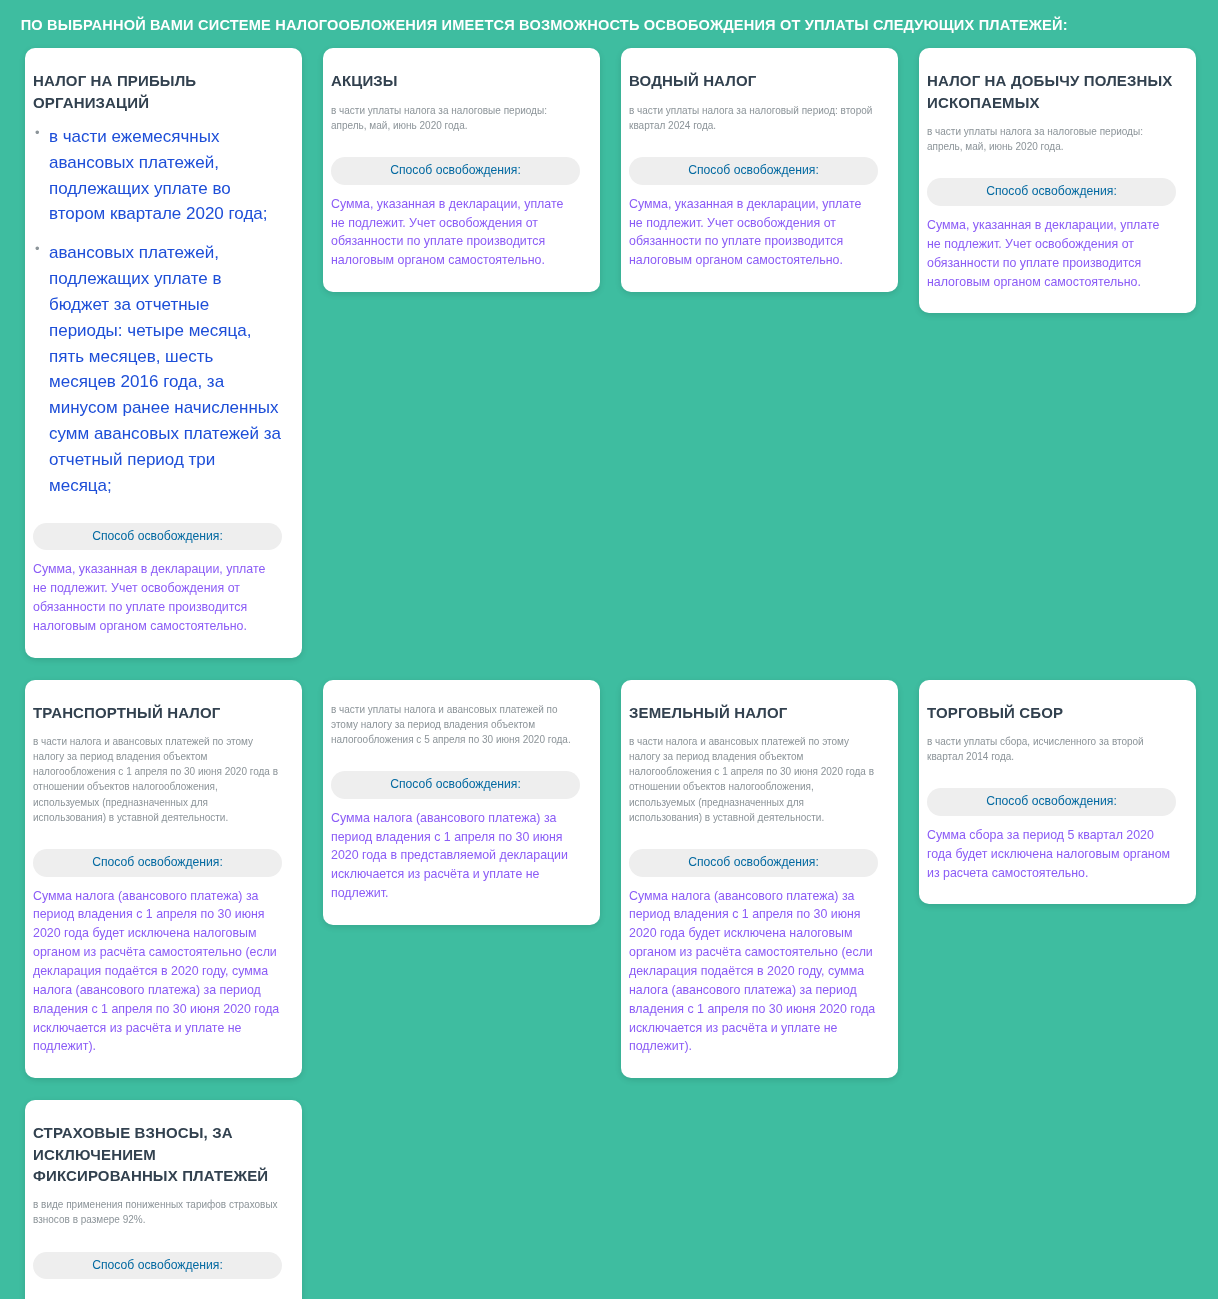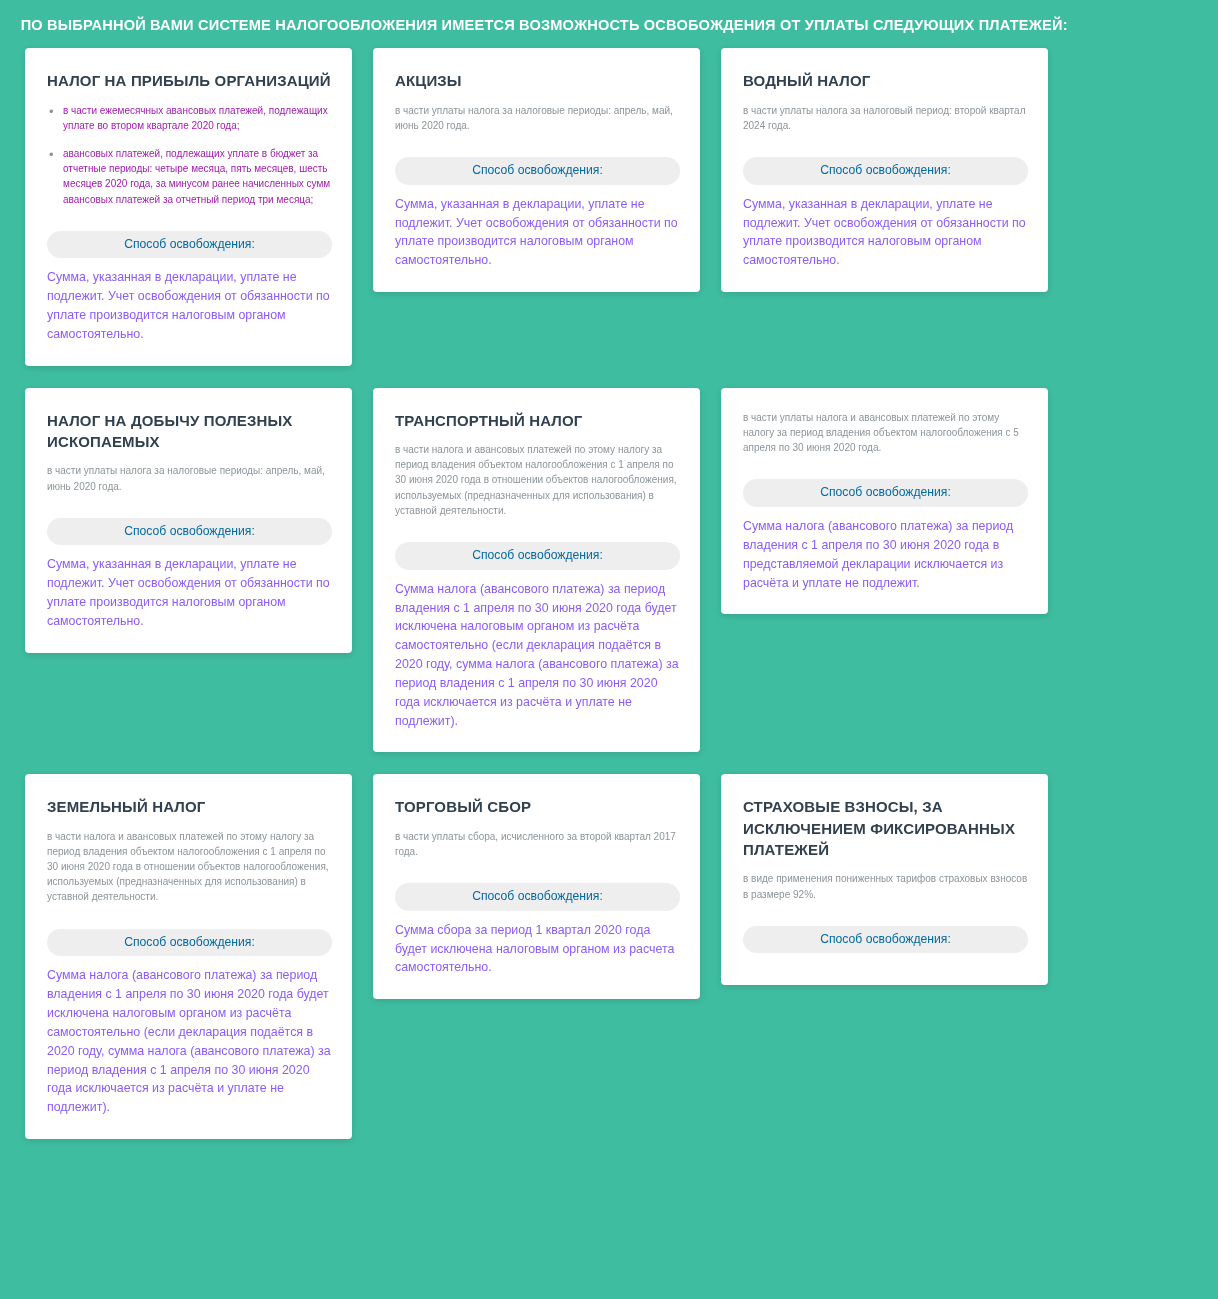--- a/index.html
+++ b/index.html
@@ -33,25 +33,25 @@
     transform-origin: left center;
   }
   .cards-grid {
     display: flex;
     flex-wrap: wrap;
     gap: 22px 21px;
     padding: 0 22px 40px 25px;
     align-items: flex-start;
   }
   .card {
-    width: 327px;
+    width: 277px;
     background: #ffffff;
-    border-radius: 4px;
+    border-radius: 10px;
     box-shadow: 0 2px 6px rgba(0,0,0,0.12);
-    padding: 22px 20px 22px 22px;
+    padding: 22px 20px 22px 8px;
   }
   .card-title {
     color: #32414f;
     font-size: 15px;
     font-weight: bold;
     line-height: 1.42;
     letter-spacing: 0.15px;
     text-transform: uppercase;
     margin: 0 0 11px 0;
     font-stretch: condensed;
@@ -61,22 +61,22 @@
     font-size: 10px;
     line-height: 1.52;
     margin: 0 0 6px 0;
   }
   .bullets {
     margin: 0 0 6px 0;
     padding-left: 16px;
     list-style: none;
   }
   .bullets li {
-    color: #a21caf;
-    font-size: 10px;
+    color: #1d4ed8;
+    font-size: 17px;
     line-height: 1.52;
     margin-bottom: 13px;
     position: relative;
   }
   .bullets li:last-child { margin-bottom: 0; }
   .bullets li::before {
     content: "\2022";
     position: absolute;
     left: -14px;
     top: -1px;
@@ -107,21 +107,21 @@
 <div class="page">
 
   <div class="page-header">ПО ВЫБРАННОЙ ВАМИ СИСТЕМЕ НАЛОГООБЛОЖЕНИЯ ИМЕЕТСЯ ВОЗМОЖНОСТЬ ОСВОБОЖДЕНИЯ ОТ УПЛАТЫ СЛЕДУЮЩИХ ПЛАТЕЖЕЙ:</div>
 
   <div class="cards-grid">
 
     <div class="card">
       <h2 class="card-title">НАЛОГ НА ПРИБЫЛЬ ОРГАНИЗАЦИЙ</h2>
       <ul class="bullets">
         <li>в части ежемесячных авансовых платежей, подлежащих уплате во втором квартале 2020 года;</li>
-        <li>авансовых платежей, подлежащих уплате в бюджет за отчетные периоды: четыре месяца, пять месяцев, шесть месяцев 2020 года, за минусом ранее начисленных сумм авансовых платежей за отчетный период три месяца;</li>
+        <li>авансовых платежей, подлежащих уплате в бюджет за отчетные периоды: четыре месяца, пять месяцев, шесть месяцев 2016 года, за минусом ранее начисленных сумм авансовых платежей за отчетный период три месяца;</li>
       </ul>
       <span class="pill">Способ освобождения:</span>
       <p class="card-method">Сумма, указанная в декларации, уплате не подлежит. Учет освобождения от обязанности по уплате производится налоговым органом самостоятельно.</p>
     </div>
 
     <div class="card">
       <h2 class="card-title">АКЦИЗЫ</h2>
       <p class="card-intro">в части уплаты налога за налоговые периоды: апрель, май, июнь 2020 года.</p>
       <span class="pill">Способ освобождения:</span>
       <p class="card-method">Сумма, указанная в декларации, уплате не подлежит. Учет освобождения от обязанности по уплате производится налоговым органом самостоятельно.</p>
@@ -156,23 +156,23 @@
 
     <div class="card">
       <h2 class="card-title">ЗЕМЕЛЬНЫЙ НАЛОГ</h2>
       <p class="card-intro">в части налога и авансовых платежей по этому налогу за период владения объектом налогообложения с 1 апреля по 30 июня 2020 года в отношении объектов налогообложения, используемых (предназначенных для использования) в уставной деятельности.</p>
       <span class="pill">Способ освобождения:</span>
       <p class="card-method">Сумма налога (авансового платежа) за период владения с 1 апреля по 30 июня 2020 года будет исключена налоговым органом из расчёта самостоятельно (если декларация подаётся в 2020 году, сумма налога (авансового платежа) за период владения с 1 апреля по 30 июня 2020 года исключается из расчёта и уплате не подлежит).</p>
     </div>
 
     <div class="card">
       <h2 class="card-title">ТОРГОВЫЙ СБОР</h2>
-      <p class="card-intro">в части уплаты сбора, исчисленного за второй квартал 2017 года.</p>
+      <p class="card-intro">в части уплаты сбора, исчисленного за второй квартал 2014 года.</p>
       <span class="pill">Способ освобождения:</span>
-      <p class="card-method">Сумма сбора за период 1 квартал 2020 года будет исключена налоговым органом из расчета самостоятельно.</p>
+      <p class="card-method">Сумма сбора за период 5 квартал 2020 года будет исключена налоговым органом из расчета самостоятельно.</p>
     </div>
 
     <div class="card">
       <h2 class="card-title">СТРАХОВЫЕ ВЗНОСЫ, ЗА ИСКЛЮЧЕНИЕМ ФИКСИРОВАННЫХ ПЛАТЕЖЕЙ</h2>
       <p class="card-intro">в виде применения пониженных тарифов страховых взносов в размере 92%.</p>
       <span class="pill">Способ освобождения:</span>
 
     </div>
 
   </div>

